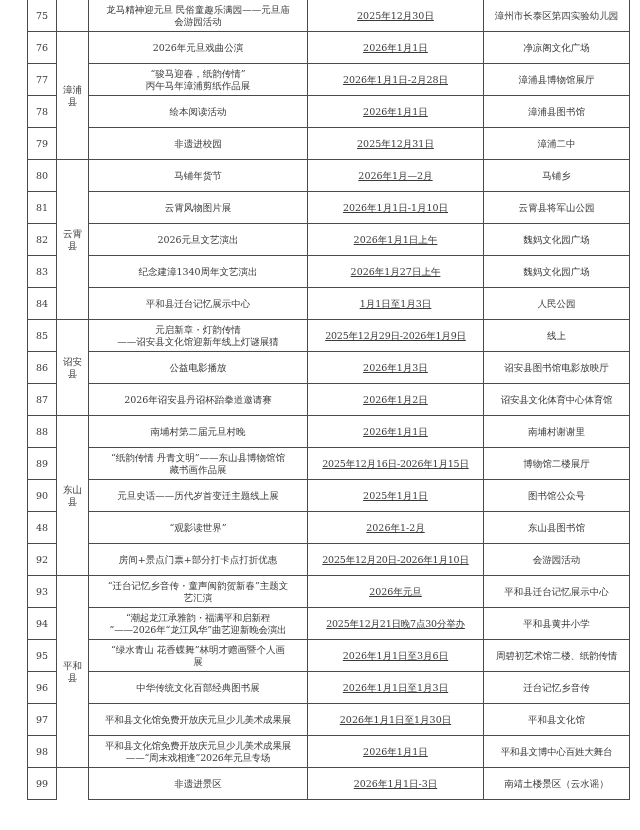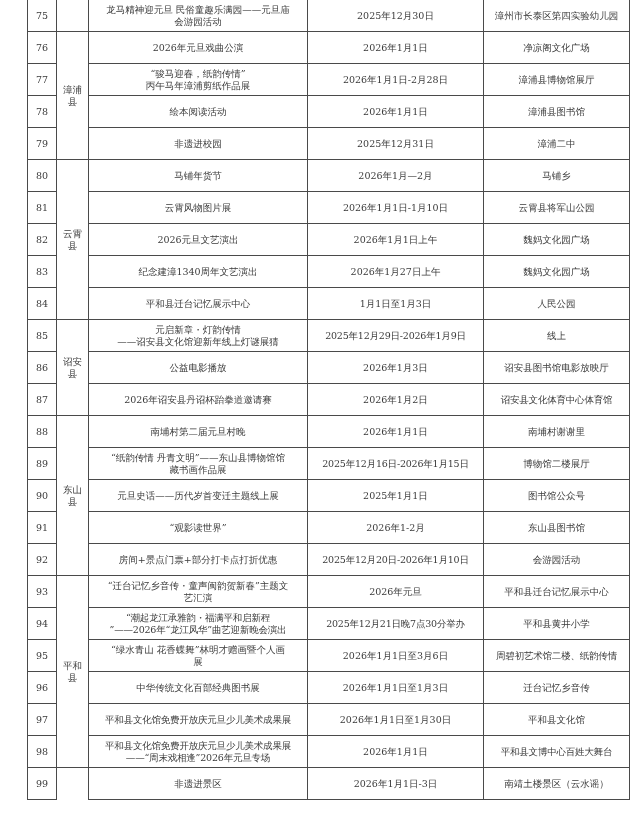--- a/index.html
+++ b/index.html
@@ -6,21 +6,21 @@
   body { width: 640px; height: 830px; overflow: hidden; position: relative;
          font-family: "DejaVu Serif", "Liberation Serif", serif; color: #333; }
   table.events { position: absolute; left: 27px; top: -1px; border-collapse: collapse;
                  table-layout: fixed; width: 596px; }
   table.events td { border: 1px solid #4a4a4a; text-align: center; vertical-align: middle;
                     font-size: 9.5px; line-height: 12px; padding: 0 2px; height: 32px;
                     box-sizing: border-box; color: #3a3a3a; }
   td.no { width: 29px; font-size: 9.5px; }
   td.county { width: 32px; }
   td.name { width: 219px; }
-  td.date { width: 176px; }
+  td.date { width: 176px; text-decoration: underline; }
   td.venue { width: 146px; }
   td.county-open { border-bottom: none !important; }
   td.tiny { font-size: 9px; letter-spacing: -0.2px; }
   .line { display: block; white-space: nowrap; }
 </style>
 </head>
 <body>
 
 <table class="events">
   <tbody>
@@ -172,21 +172,21 @@
     <tr>
       <td class="no">90</td>
       <td class="name">
           <span class="line">元旦史话——历代岁首变迁主题线上展</span>
         </td>
       <td class="date">2025年1月1日</td>
       <td class="venue">图书馆公众号</td>
     </tr>
 
     <tr>
-      <td class="no">91</td>
+      <td class="no">48</td>
       <td class="name">
           <span class="line">“观影读世界”</span>
         </td>
       <td class="date">2026年1-2月</td>
       <td class="venue">东山县图书馆</td>
     </tr>
 
     <tr>
       <td class="no">92</td>
       <td class="name">

